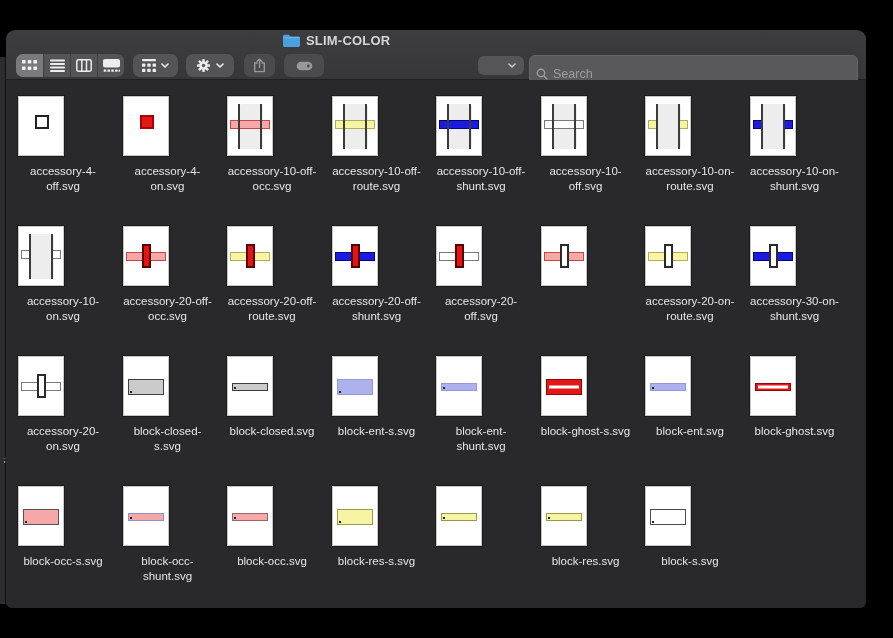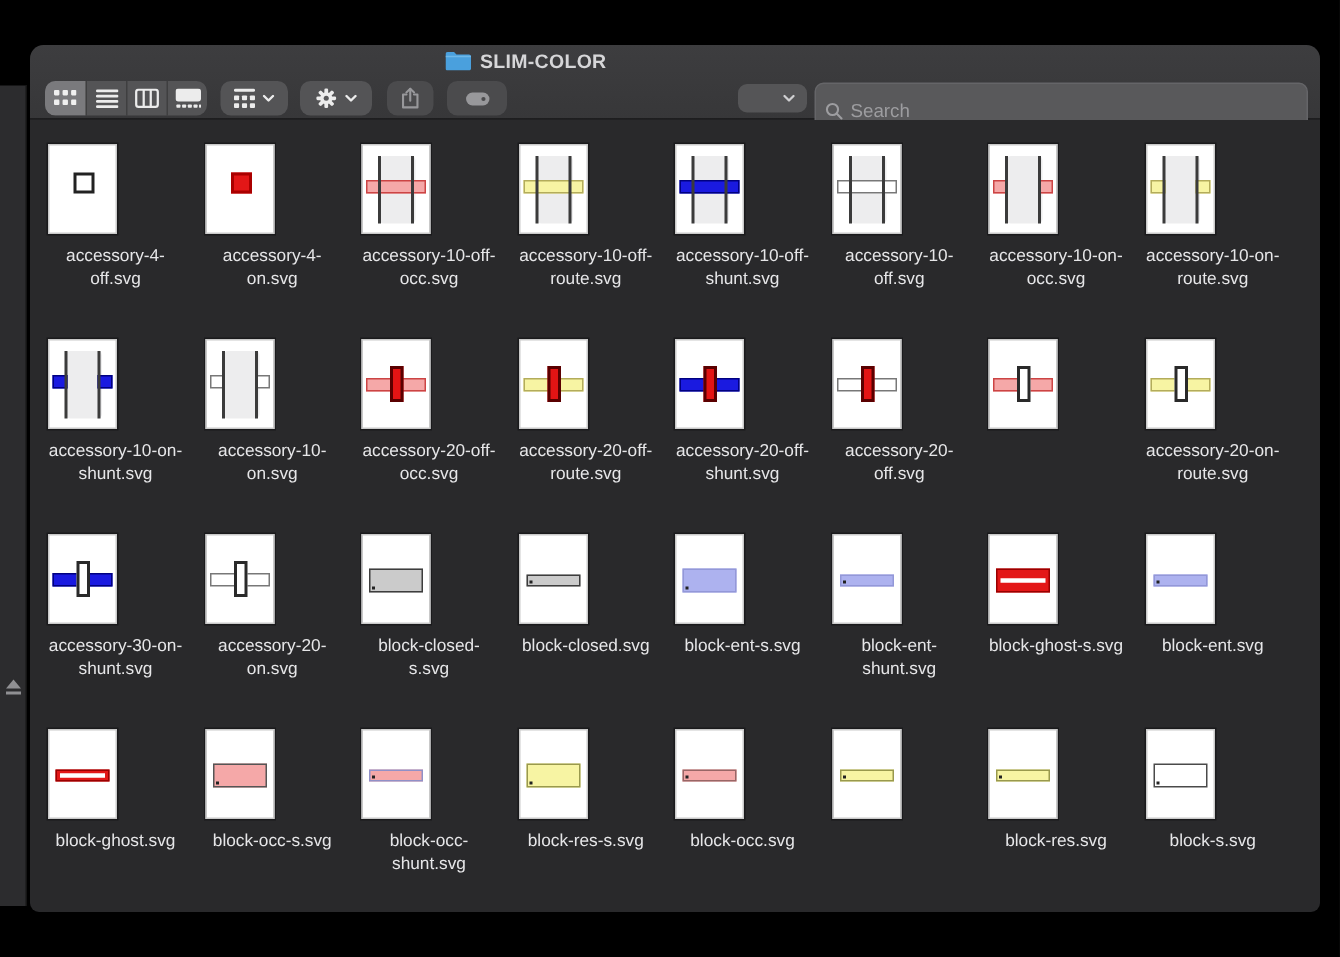--- a/index.html
+++ b/index.html
@@ -10,21 +10,21 @@
   
   .left-strip { position:absolute; left:0; top:57px; width:18px; height:547px;
                 background:#2c2c2e; border-right:1px solid #151515; }
   .eject { position:absolute; left:3px; top:396px; width:11px; }
   .eject-tri { width:0; height:0; margin:0 auto;
                border-left:5px solid transparent; border-right:5px solid transparent;
                border-bottom:6px solid #909093; }
   .eject-bar { width:10px; height:2px; background:#909093; margin:2px auto 0; }
 
   
-  .finder { position:absolute; left:20px; top:30px; width:860px; height:578px;
+  .finder { position:absolute; left:6px; top:30px; width:860px; height:578px;
             border-radius:9px 9px 6px 6px; overflow:hidden;
             box-shadow:0 0 0 1px rgba(0,0,0,.6);padding-left:43px; }
   .chrome { position:absolute; left:0; top:0; width:100%; height:50px;
             background:linear-gradient(#3d3d3f,#373739);
             border-bottom:1px solid #202022; }
   .titlebar { position:absolute; left:0; top:0; width:100%; height:22px; }
   .title-wrap { position:absolute; left:277px; top:3px; display:flex; align-items:center; gap:6px; }
   .win-title { font-size:13px; font-weight:700; color:#d6d6d8; letter-spacing:.2px; }
 
   
@@ -291,30 +291,20 @@
               <div class="g-panel"></div>
               <div class="g-hbar" style="background: rgb(255, 255, 255); border-color: rgb(120, 120, 120);"></div>
               <div class="g-vline g-vl"></div>
               <div class="g-vline g-vr"></div>
             </div>
             <div class="file-label">accessory-10-off.svg</div>
           </div>
           <div class="file-item">
             <div class="thumb">
               <div class="g-panel"></div>
-              <div class="g-stub g-stub-l" style="background: rgb(245, 168, 168); border-color: rgb(204, 68, 68);"></div>
-              <div class="g-stub g-stub-r" style="background: rgb(245, 168, 168); border-color: rgb(204, 68, 68);"></div>
-              <div class="g-vline g-vl"></div>
-              <div class="g-vline g-vr"></div>
-            </div>
-            <div class="file-label">accessory-10-on-occ.svg</div>
-          </div>
-          <div class="file-item">
-            <div class="thumb">
-              <div class="g-panel"></div>
               <div class="g-stub g-stub-l" style="background: rgb(247, 244, 163); border-color: rgb(179, 172, 91);"></div>
               <div class="g-stub g-stub-r" style="background: rgb(247, 244, 163); border-color: rgb(179, 172, 91);"></div>
               <div class="g-vline g-vl"></div>
               <div class="g-vline g-vr"></div>
             </div>
             <div class="file-label">accessory-10-on-route.svg</div>
           </div>
           <div class="file-item">
             <div class="thumb">
               <div class="g-panel"></div>
@@ -457,33 +447,33 @@
           <div class="file-item">
             <div class="thumb">
               <div class="g-block g-thin" style="background: rgb(245, 168, 168); border-color: rgb(144, 144, 200);">
                 <div class="g-dot"></div>
               </div>
             </div>
             <div class="file-label">block-occ-shunt.svg</div>
           </div>
           <div class="file-item">
             <div class="thumb">
+              <div class="g-block g-thin" style="background: rgb(245, 168, 168); border-color: rgb(153, 102, 102);">
+                <div class="g-dot"></div>
+              </div>
+            </div>
+            <div class="file-label">block-occ.svg</div>
+          </div>
+          <div class="file-item">
+            <div class="thumb">
               <div class="g-block g-tall" style="background: rgb(247, 244, 163); border-color: rgb(153, 153, 77);">
                 <div class="g-dot"></div>
               </div>
             </div>
             <div class="file-label">block-res-s.svg</div>
-          </div>
-          <div class="file-item">
-            <div class="thumb">
-              <div class="g-block g-thin" style="background: rgb(245, 168, 168); border-color: rgb(153, 102, 102);">
-                <div class="g-dot"></div>
-              </div>
-            </div>
-            <div class="file-label">block-occ.svg</div>
           </div>
           <div class="file-item">
             <div class="thumb">
               <div class="g-block g-thin" style="background: rgb(247, 244, 163); border-color: rgb(153, 153, 77);">
                 <div class="g-dot"></div>
               </div>
             </div>
           </div>
           <div class="file-item">
             <div class="thumb">

